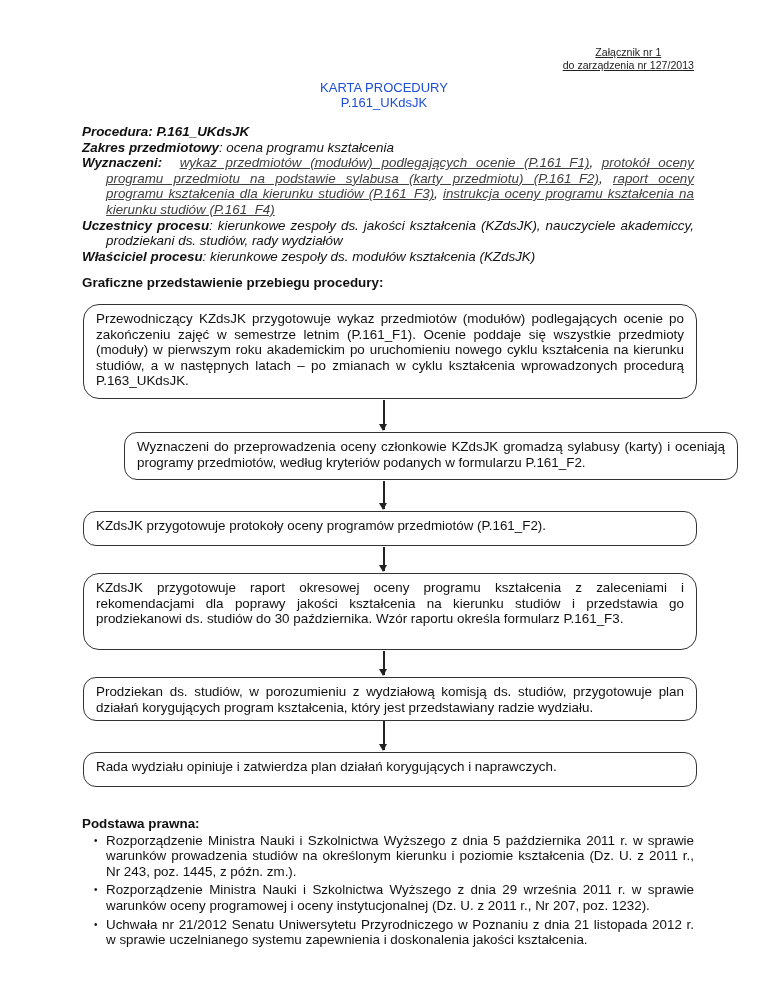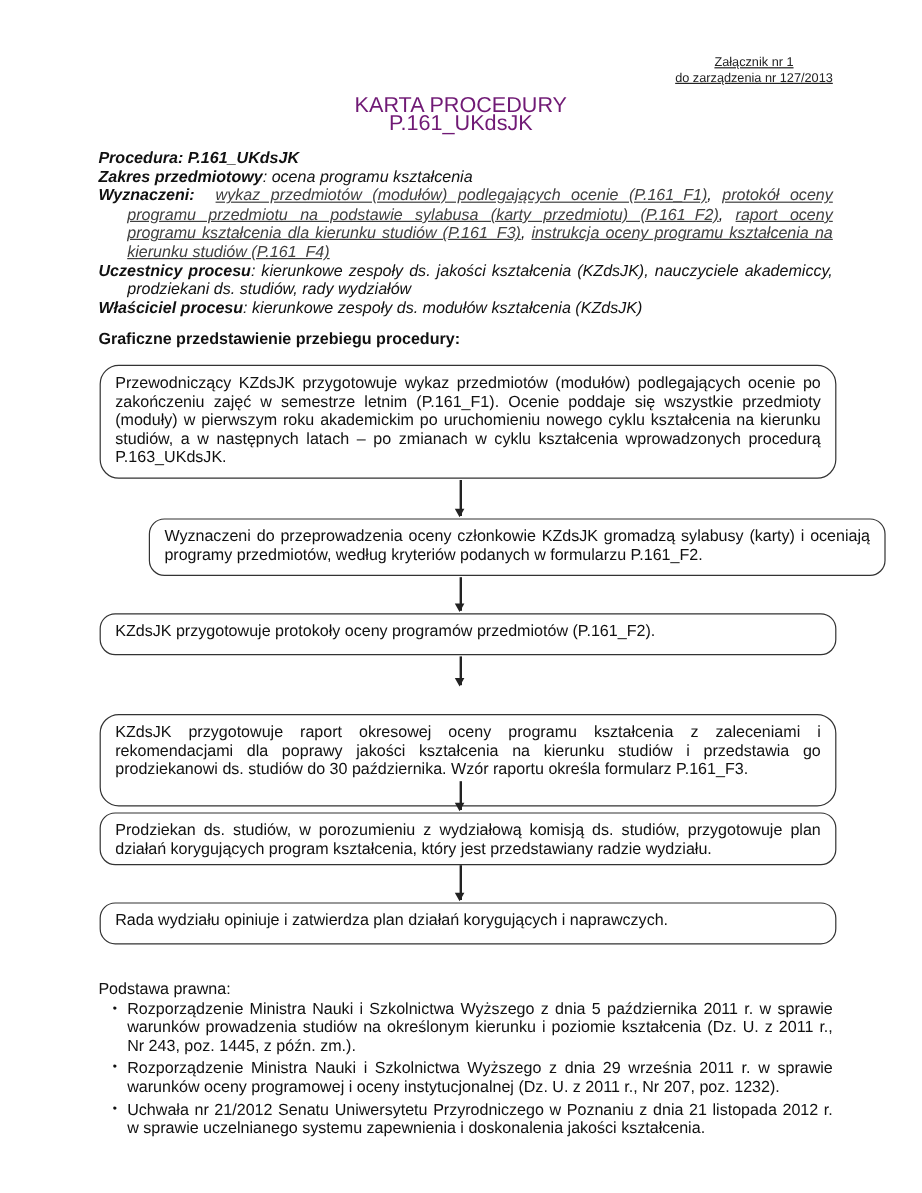--- a/index.html
+++ b/index.html
@@ -1,38 +1,38 @@
 <!DOCTYPE html>
 <html><head>
 <meta charset="utf-8">
 <style>
   html, body { margin:0; padding:0; background:#ffffff; }
   body { width:768px; height:994px; position:relative; overflow:hidden;
          font-family:"Liberation Sans", sans-serif; color:#111; font-size:13.4px; line-height:15.6px; }
   .hdr-right { position:absolute; right:74px; top:46px; text-align:center; font-size:10.6px; line-height:13px; color:#222;text-decoration:underline; }
-  .title { position:absolute; left:0; width:768px; top:80px; text-align:center; font-size:18px; line-height:15px; color:#701a75; }
+  .title { position:absolute; left:0; width:768px; top:80px; text-align:center; font-size:13px; line-height:15px; color:#1d4ed8; }
   .meta { position:absolute; left:82px; width:612px; top:124px; }
   .meta p { margin:0; text-align:justify;font-style:italic; }
   .meta .hang { padding-left:24px; text-indent:-24px; }
   b { font-weight:bold; }
   a.lnk { color:#404040; text-decoration:underline; }
   .sect { position:absolute; left:82px; top:275px; font-weight:bold; }
   .box { position:absolute; left:83px; width:588px; border:1.4px solid #333; border-radius:13px;
          padding:6px 12px 7px 12px; text-align:justify; text-align-last:left; }
   .box.b1 { top:304px; height:80px; border-radius:16px; }
   .box.b2 { top:432px; height:33px;margin-left:41px; }
   .box.b3 { top:511px; height:20px; }
-  .box.b4 { top:595px; height:62px; border-radius:16px; }
+  .box.b4 { top:573px; height:62px; border-radius:16px; }
   .box.b5 { top:677px; height:29px; }
   .box.b6 { top:752px; height:20px; }
   .arrow { position:absolute; left:383px; width:1.6px; background:#222; }
   .arrow::after { content:""; position:absolute; left:-4px; bottom:-1px; width:0; height:0;
                   border-left:4.8px solid transparent; border-right:4.8px solid transparent; border-top:7px solid #222; }
   .legal { position:absolute; left:82px; top:816px; width:612px; }
-  .legal .lh { font-weight:normal; margin:0 0 1px 0; }
+  .legal .lh { font-weight:bold; margin:0 0 1px 0; }
   .legal ul { list-style:none; margin:0; padding:0; }
   .legal li { position:relative; padding-left:24px; text-align:justify; margin-bottom:3px; }
   .legal li .bullet { position:absolute; left:12px; top:0; font-size:10px; }
 </style>
 </head>
 <body>
 
 <div class="hdr-right">
   <div>Załącznik nr 1</div>
   <div>do zarządzenia nr 127/2013</div>

